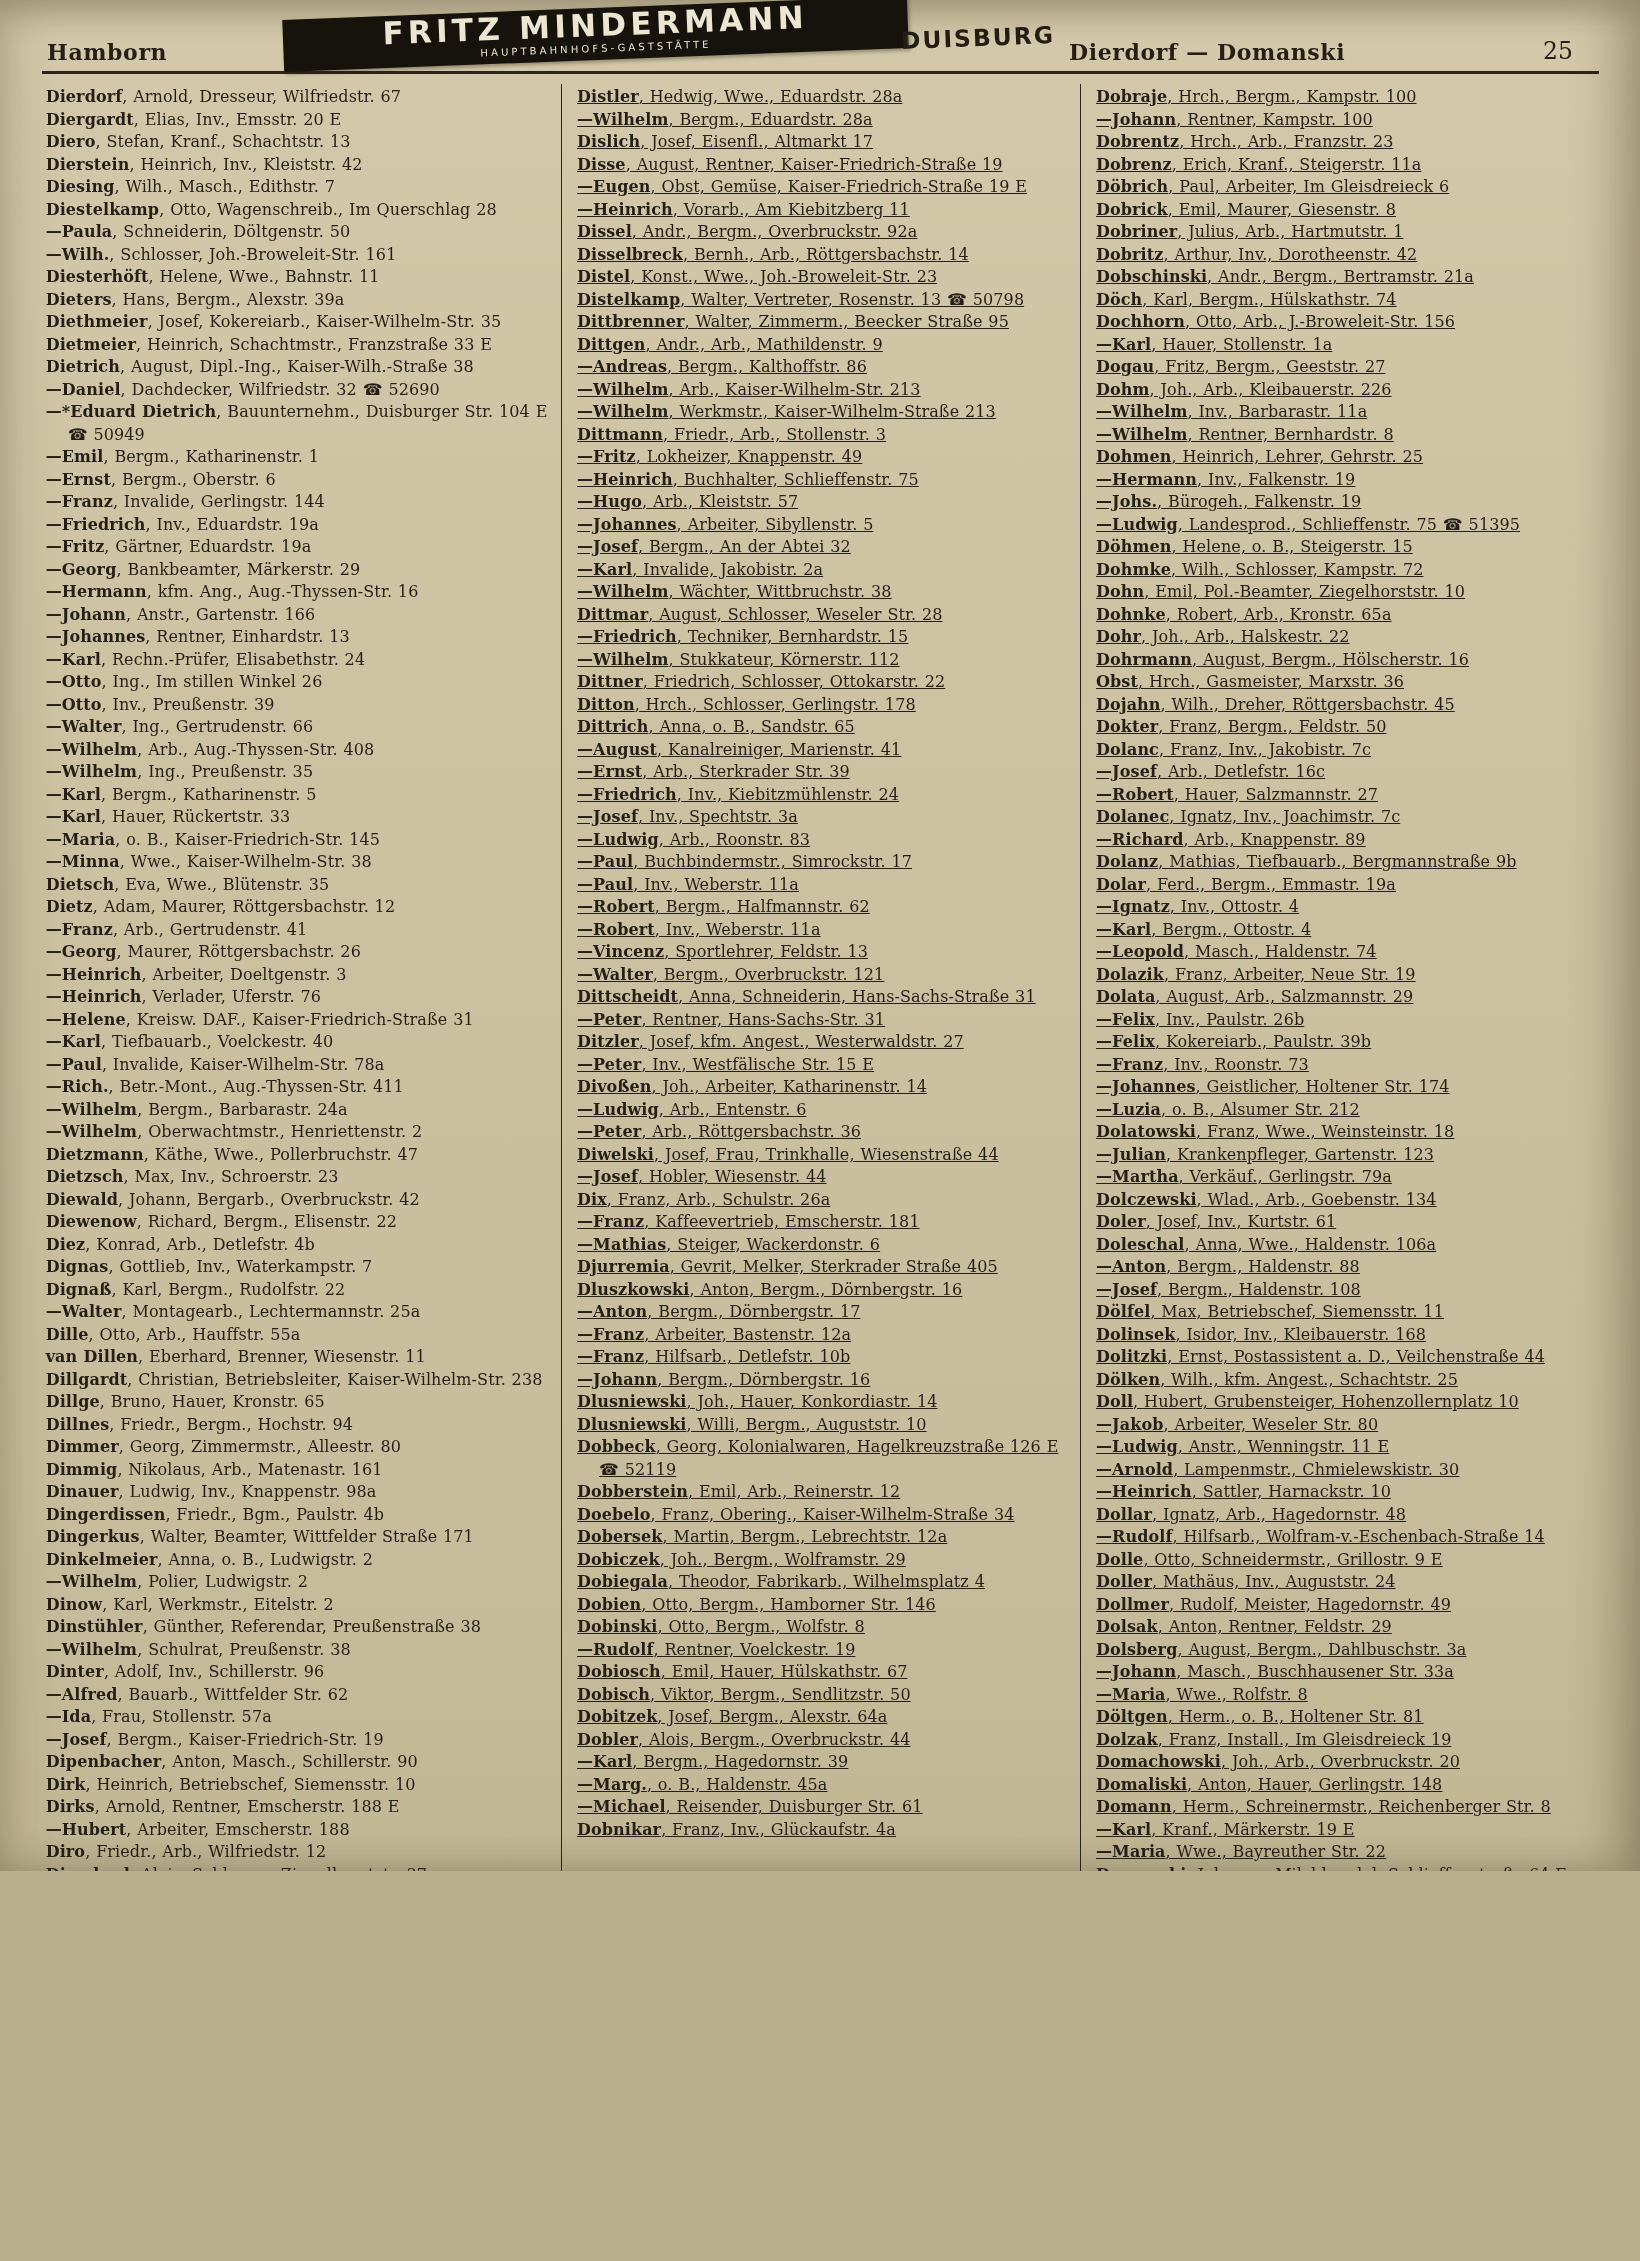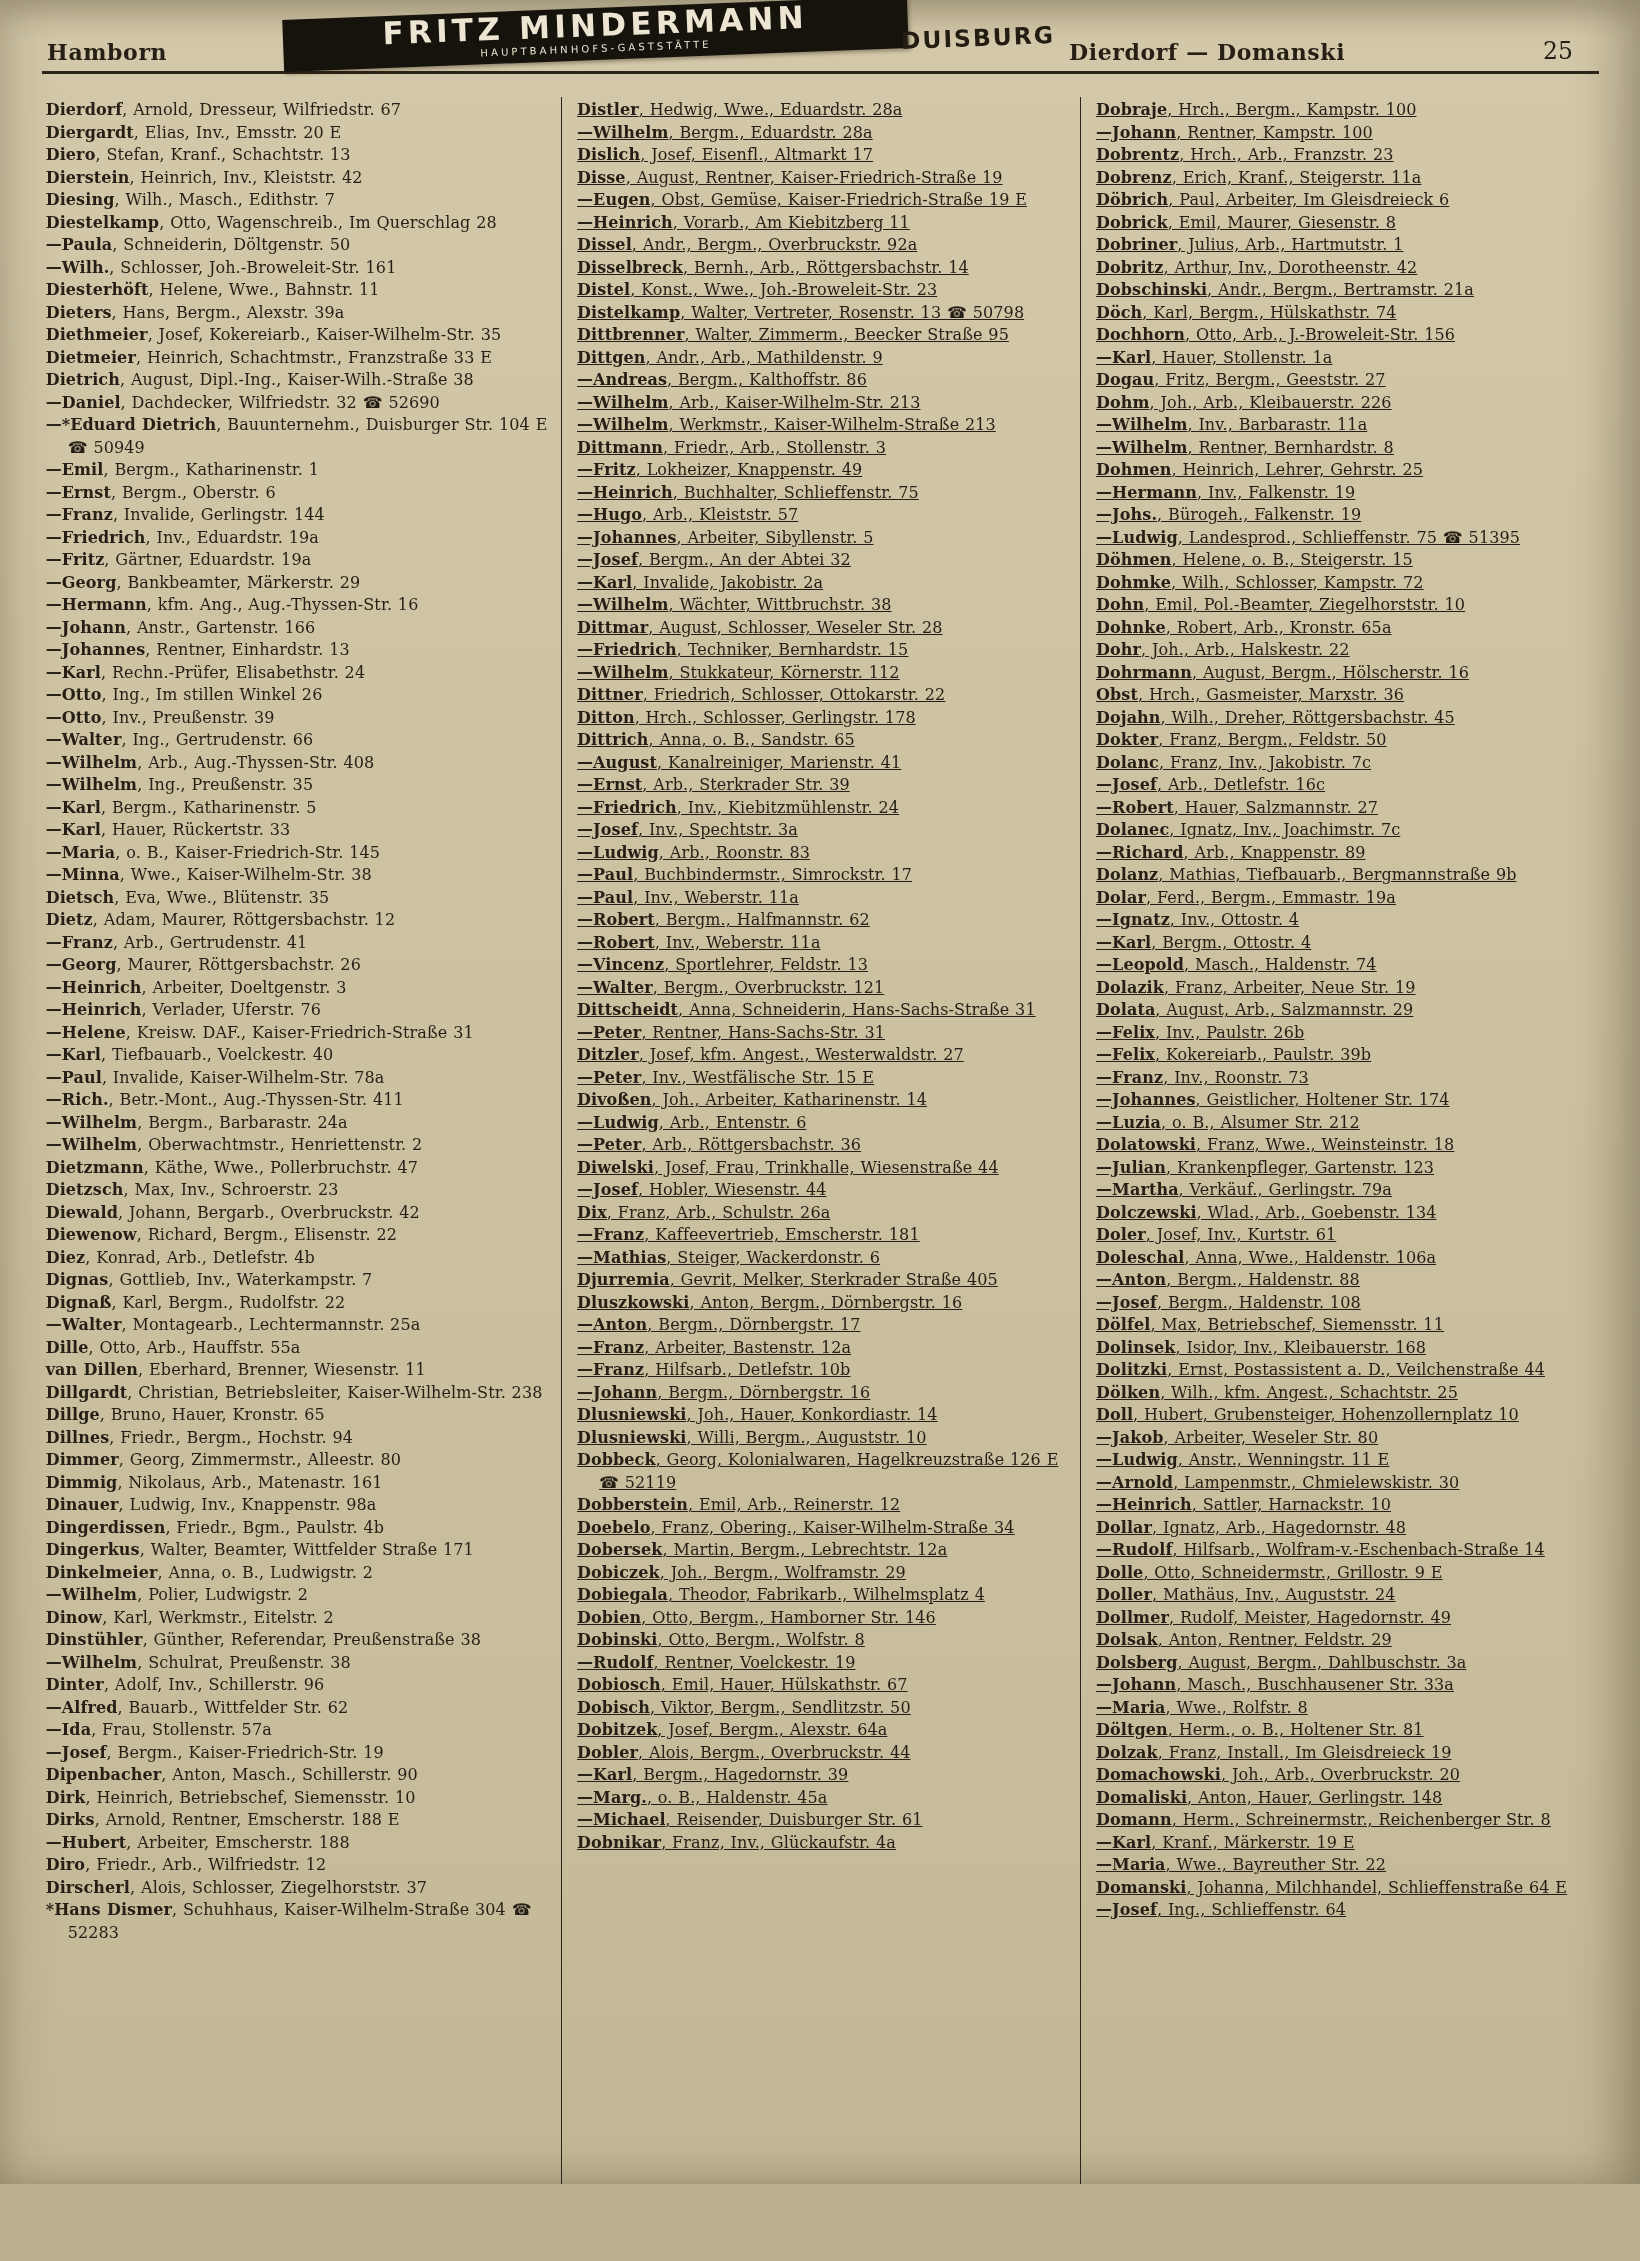--- a/index.html
+++ b/index.html
@@ -2,21 +2,21 @@
 <html style="font-size:10px"><head>
 <meta charset="utf-8">
 <style>
   html,body{margin:0;padding:0;}
   body{
     width:1641px;height:2261px;
     background:#b9ae8e;
     font-family:"DejaVu Serif","Liberation Serif",serif;
   }
   .page{
-    position:relative;width:1641px;height:2184px;box-sizing:border-box;
+    position:relative;width:1641px;height:1871px;box-sizing:border-box;
     padding:8.7px 42px 12.4px 42px;
     background:linear-gradient(180deg,#d3c8a9 0%,#cdc2a2 35%,#c7bc9b 80%,#c2b795 100%);
     box-shadow:inset -28.5px 0 43px rgba(62,50,30,.28), inset 0 16px 25px rgba(62,50,30,.14), inset 25px 0 37px rgba(62,50,30,.10);
     color:#251f16;
     overflow:hidden;
   }
   header{
     position:relative;height:62px;border-bottom:3.1px solid #2b2418;
   }
   .region{
@@ -40,21 +40,21 @@
   .title{
     position:absolute;left:1027px;bottom:6.2px;
     font-size:22px;font-weight:bold;letter-spacing:0.6px;
   }
   .pagenum{
     position:absolute;right:26px;bottom:6.2px;
     font-size:23.5px;font-weight:normal;
   }
   .columns{
     display:grid;grid-template-columns:1fr 1fr 1fr;
-    margin-top:23px;height:2147px;overflow:hidden;
+    margin-top:10px;height:2147px;overflow:hidden;
   }
   .col{padding:2.5px 12.4px 0 3.7px;}
   .col-rule{border-left:1.9px solid #2b2418;padding-left:15px;text-decoration:underline;}
   .entry{
     font-size:16px;line-height:22.5px;
     padding-left:22px;text-indent:-22px;
     letter-spacing:0.1px;
     word-spacing:0.6px;
   }
   .entry b{font-weight:bold;}

